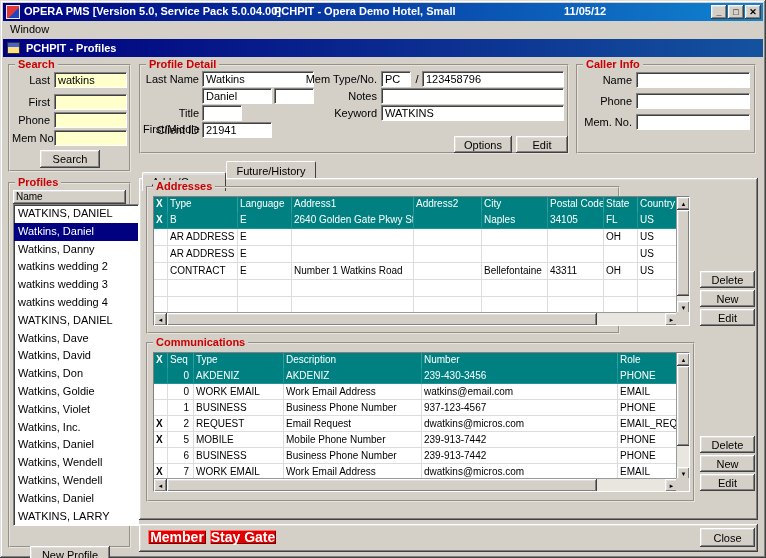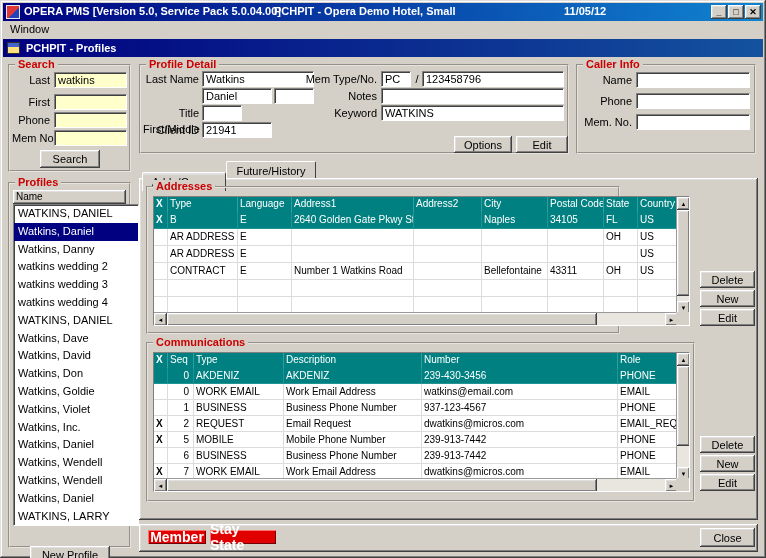--- a/index.html
+++ b/index.html
@@ -415,19 +415,19 @@
     </div>
   <div class="btn" style="left:700px;top:474px;width:55px;height:17px;z-index:5;">
       <span>Edit</span>
     </div>
 
   <div class="tabpanel" style="left:139px;top:524px;width:619px;height:28px;"></div>
   <div class="badge" style="left:148px;top:530px;width:58px;">
       <span>Member</span>
     </div>
   <div class="badge" style="left:210px;top:530px;width:66px;">
-      <span>Stay State</span>
+      <span>Stay Gate</span>
     </div>
   <div class="btn" style="left:700px;top:528px;width:55px;height:19px;">
       <span>Close</span>
     </div>
 
 </div>
 
 </body></html>

